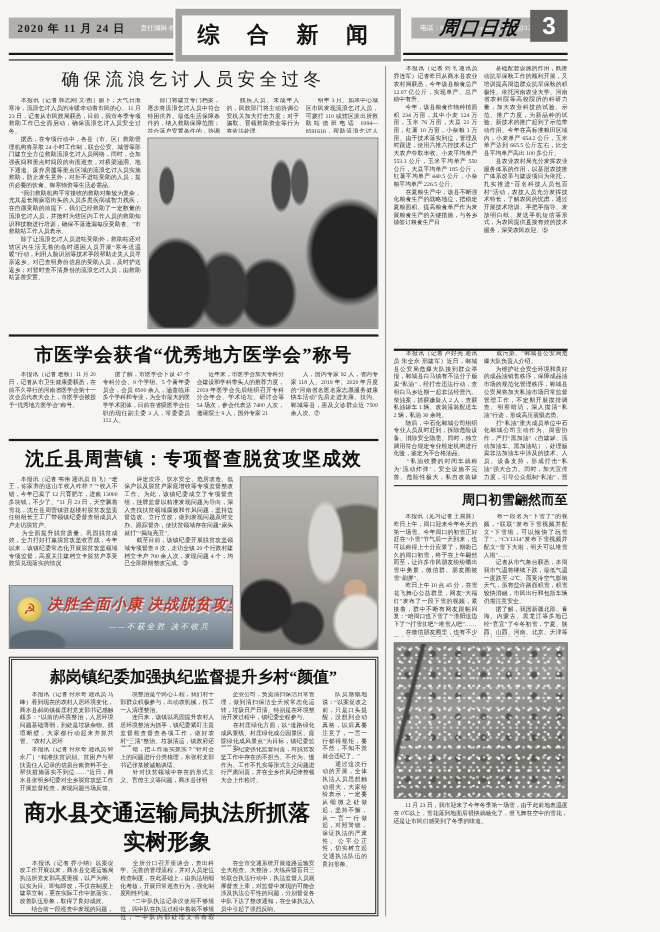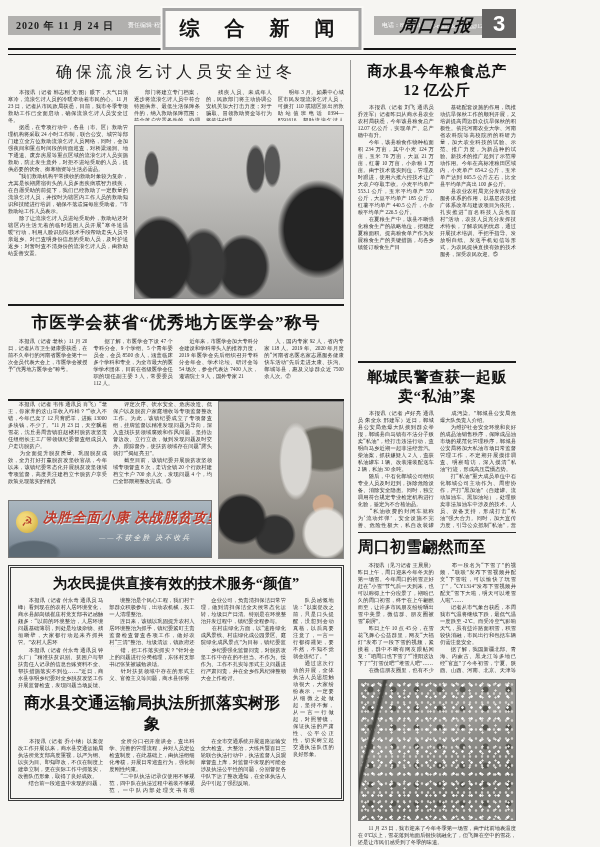--- a/index.html
+++ b/index.html
@@ -6,39 +6,39 @@
   body{width:600px;height:847px;background:#f6f5f2;font-family:"Liberation Serif",serif;color:#2b2b2b;overflow:hidden;}
   .page{box-sizing:border-box;width:524px;height:847px;padding:8px 8px 4px 8px;}
 
   
   .hdr{position:relative;height:40px;}
   .hbar{position:absolute;top:8px;height:19px;background:#b1b0ae;display:flex;align-items:center;box-sizing:border-box;padding:0 8px;}
   .hbar-left{left:0;width:228px;}
   .hbar-right{left:366px;width:132px;font-size:6px;color:#fff;justify-content:space-between;}
   .hdate{font-size:10px;font-weight:bold;color:#1d1d1d;letter-spacing:1px;}
   .heditor{font-size:6px;color:#fdfdfd;margin-left:14px;}
-  .sectionbox{position:absolute;left:50%;top:0;transform:translateX(-50%);background:#faf9f6;border:3px solid #a3a3a3;box-shadow:0 0 0 2px #faf9f6;padding:4px 14px 5px;font-size:20px;letter-spacing:10px;font-weight:bold;color:#141414;z-index:3;white-space:nowrap;}
+  .sectionbox{position:absolute;left:50%;top:0;transform:translateX(-50%);background:#faf9f6;border:6px solid #a3a3a3;box-shadow:0 0 0 2px #faf9f6;padding:4px 14px 5px;font-size:20px;letter-spacing:10px;font-weight:bold;color:#141414;z-index:3;white-space:nowrap;}
   .paperlogo{position:absolute;right:44px;top:6px;font-size:17px;font-weight:bold;font-style:italic;color:#101010;letter-spacing:1px;transform:skewX(-6deg);}
   .pagenum{position:absolute;right:0;top:1px;width:34px;height:29px;background:#646362;color:#fff;font-size:22px;font-weight:bold;display:flex;align-items:center;justify-content:center;font-family:"Liberation Sans",sans-serif;}
   .ruledouble{height:4px;border-top:2px solid #161616;border-bottom:1px solid #161616;}
 
   
   .main{display:flex;margin-top:5px;gap:6px;}
   .leftcol{width:384px;}
   .rightcol{width:181px;border-left:1px solid #9a9a98;padding-left:7px;}
 
   .bodytxt{font-size:5.3px;line-height:7px;text-align:justify;white-space:pre-line;color:#2e2e2e;overflow:hidden;}
   .cols{display:flex;gap:6px;}
   .col{flex:1;overflow:hidden;}
 
   .h1{font-size:26px;font-weight:bold;text-align:center;color:#111;margin:6px 0 2px;letter-spacing:1px;line-height:30px;}
   .h1sub{font-size:16px;text-align:center;letter-spacing:4px;color:#1c1c1c;margin:2px 0 6px;}
   .h2{font-size:17px;font-weight:bold;text-align:center;color:#111;margin:5px 0 4px;letter-spacing:1px;}
   .h3{font-size:15px;font-weight:bold;text-align:center;color:#111;margin:2px 0 4px;letter-spacing:0.5px;}
-  .h3l{font-size:16px;font-weight:bold;text-align:left;color:#111;margin:4px 0 4px;}
+  .h3l{font-size:12px;font-weight:bold;text-align:right;color:#111;margin:4px 0 4px;}
   .thickrule{border-bottom:2px solid #1c1c1c;margin:5px 0 0;}
   .thinrule{border-bottom:1px solid #2a2a2a;margin:4px 0 0;}
 
   
   .a1row{display:flex;gap:6px;height:210px;}
   .a1left{width:120px;}
   .a1right{flex:1;display:flex;flex-direction:column;gap:4px;}
   .a1band{display:flex;gap:6px;height:32px;overflow:hidden;}
   .photo1{flex:1;border:1px solid #888;background-image:
     radial-gradient(ellipse 55px 75px at 12% 78%, #2c2c2c 52%, rgba(0,0,0,0) 60%),
@@ -147,86 +147,85 @@
         <div class="cols" style="height:56px;">
           <div class="col bodytxt">　　本报讯（记者 老秋）11 月 20 日，记者从市卫生健康委获悉，在前不久举行的河南省医学会第十一次会员代表大会上，市医学会被授予“优秀地方医学会”称号。</div>
           <div class="col bodytxt">　　据了解，市医学会下设 47 个专科分会、9 个学组、5 个青年委员会，会员 8500 余人，涵盖临床多个学科和专业，为全市最大的医学学术团体，目前在省级医学会任职的现任副主委 3 人，常委委员 112 人。</div>
           <div class="col bodytxt">　　近年来，市医学会加大专科分会建设和学科带头人的推荐力度，2019 年医学会先后组织召开专科分会年会、学术论坛、研讨会等 54 场次，参会代表达 7400 人次，邀请院士 9 人，国外专家 21</div>
           <div class="col bodytxt">　　人，国内专家 92 人，省内专家 118 人。2019 年、2020 年月度的“河南省名医名家志愿服务健康快车活动”先后走进太康、扶沟、郸城等县，惠及义诊群众近 7500 余人次。②</div>
         </div>
       </div>
       <div class="thickrule"></div>
 
       <div>
+        <div class="h2">沈丘县周营镇：专项督查脱贫攻坚成效</div>
         <div class="a3row">
           <div class="a3left">
             <div class="a3cols">
               <div class="col bodytxt">　　本报讯（记者 韦伟 通讯员 肖飞）“老王，你家养的这山羊收入咋样？”“收入不错，今年已卖了 12 只育肥羊，进账 13000 多块钱，不少了。”11 月 23 日，天空飘着雪花，沈丘县周营镇驻赵楼村脱贫攻坚责任组组长王工厂带领镇纪委督查组成员入户走访脱贫户。
 　　为全面提升脱贫质量、巩固脱贫成效，全力打好打赢脱贫攻坚收官战，今年以来，该镇纪委常态化开展脱贫攻坚领域专项监督，高度关注建档立卡脱贫户享受政策兑现落实的情况</div>
               <div class="col bodytxt">　　评定次序、饮水安全、危房改造、低保户以及脱贫户家庭增收等专项监督整改工作。为此，该镇纪委成立了专项督查组，挂牌监督以精准发现问题为导向，深入查找扶贫领域腐败和作风问题，坚持边督边改、立行立改，做到发现问题及时交办、跟踪督办，使扶贫领域存在问题“露头就打”“揭短亮丑”。
 　　截至目前，该镇纪委开展脱贫攻坚领域专项督查 8 次，走访全镇 20 个行政村建档立卡户 700 余人次，发现问题 4 个，均已全部限期整改完成。③</div>
             </div>
             <div class="banner">
               <span class="emblem">☭</span>
               <span class="btxt">决胜全面小康 决战脱贫攻坚</span>
               <span class="bsub">——不获全胜 决不收兵</span>
             </div>
           </div>
           <div class="photo3"></div>
         </div>
       </div>
 
       <div class="box">
-        <div class="bh1">为农民提供直接有效的技术服务“颜值”</div>
+        <div class="bh1">郝岗镇纪委加强执纪监督提升乡村“颜值”</div>
         <div class="boxrow">
           <div class="boxleft">
             <div class="bcols1">
               <div class="col bodytxt">　　本报讯（记者 付永奇 通讯员 马峰）看到现在的农村人居环境变化，商水县郝岗镇崔庄村党支部书记感触颇多：“以前的环境整治，人居环境问题基础薄弱，到处是垃圾杂物、残垣断壁，大家都行动起来齐抓共管。”农村人居环</div>
               <div class="col bodytxt">　　境整治是个民心工程，我们村干部群众积极参与，出动农机械，投工一人清理整治。
 　　连日来，该镇以巩固提升农村人居环境整治为抓手，镇纪委紧盯主责监督检查督查各项工作，做好农村“三清”整治、垃圾清运，镇政府还邀请</div>
               <div class="col bodytxt">　　企业公司，负责清扫保洁日常管理，做到清扫保洁全天候常态化运转，垃圾日产日清。特别是在环境整治开发过程中，镇纪委全程参与。
 　　在村庄绿化方面，以“道路绿化成风景线、村庄绿化成公园景区、庭院绿化成风景点”为目标，镇纪委监督落实</div>
             </div>
             <div class="bcols2">
               <div class="col bodytxt">　　本报讯（记者 付永奇 通讯员 钟永厂）“精准扶贫识别、贫困户与帮扶责任人记录的信息台账资料不全、帮扶措施落实不到位……”近日，商水县张明乡纪委对全乡脱贫攻坚工作开展监督检查，发现问题当场反馈、限期整改落实。</div>
               <div class="col bodytxt">　　错，把工作落实抓实？”针对会上的问题进行分类梳理，东张村支部书记张某被诫勉谈话。
 　　针对扶贫领域中存在的形式主义、官僚主义等问题，商水县张明</div>
               <div class="col bodytxt">　　乡纪委强化监督问责，对脱贫攻坚工作中存在的不担当、不作为、慢作为、工作不扎实等形式主义问题进行严肃问责，并在全乡作风纪律整顿大会上作检讨。</div>
             </div>
-            <div class="bh2" style="font-size:16px;">商水县交通运输局执法所抓落实树形象</div>
+            <div class="bh2" style="font-size:20px;">商水县交通运输局执法所抓落实树形象</div>
             <div class="bcols3">
               <div class="col bodytxt">　　本报讯（记者 乔小纳）以案促改工作开展以来，商水县交通运输局执法所党支部高度重视，以严为纲、以实为目、即知即改，不仅在制度上建章立制，更在实际工作中抓落实，改善队伍形象，取得了良好成效。
 　　结合前一段巡查中发现的问题，</div>
               <div class="col bodytxt">　　全所分口召开座谈会，查出科学、完善的管理流程，并对人员定位检查制度，在此基础上，由执法组细化考核，开展日常巡查行为，强化制度刚性约束。
 　　“二中队执法记录仪使用不够规范，四中队在执法过程中着装不够规范，一中队内部处理文书有瑕疵……”</div>
               <div class="col bodytxt">　　在全市交通系统开展道路运输安全大检查、大整治，大练兵暨百日三轮联合执法行动中，执法监督人员观摩督查上库，对监督中发现的可能会涉及执法公平性的问题，分别督促各中队下达了整改通知，在全体执法人员中引起了强烈反响。</div>
             </div>
           </div>
           <div class="boxright bodytxt">　　队员感慨地说：“以案促改之前，只是口头提醒，没想到会动真格，以后真要注意了，一言一行都得规矩，要不然，不知不觉就会违纪了。”
 　　通过这次行动的开展，全体执法人员思想触动很大，大家纷纷表示，一定要从细微之处做起，坚持不懈，从一言一行做起，对照警镜，保证执法的严肃性、公平公正性，切实树立起交通执法队伍的良好形象。</div>
         </div>
       </div>
     </div>
 
     <div class="rightcol">
 
       <div>
-        <div class="h3">商水县今年粮食总产 12 亿公斤</div>
         <div class="r1cols">
           <div class="col bodytxt">　　本报讯（记者 刘飞 通讯员 乔连军）记者昨日从商水县农业农村局获悉，今年该县粮食总产 12.07 亿公斤，实现单产、总产稳中有升。
 　　今年，该县粮食作物种植面积 234 万亩，其中小麦 124 万亩，玉米 76 万亩，大豆 21 万亩，红薯 10 万亩，小杂粮 1 万亩。由于技术落实到位，管理及时跟进，使用六推六控技术让广大农户夺取丰收。小麦平均单产 553.1 公斤，玉米平均单产 550 公斤，大豆平均单产 185 公斤，红薯平均单产 440.5 公斤，小杂粮平均单产 226.5 公斤。
 　　在夏粮生产中，该县不断强化粮食生产的战略地位，把稳定夏粮面积、提高粮食单产作为发展粮食生产的关键措施，与各乡镇签订粮食生产目</div>
           <div class="col bodytxt">　　基础配套设施的作用，既推动抗旱保秋工作的顺利开展，又培训提高周边群众抗旱保秋的积极性。依托河南农业大学、河南省农科院等高校院所的科研力量，加大农业科技的试验、示范、推广力度，为新品种的试验、新技术的推广起到了示范带动作用。今年在高标准粮田区域内，小麦单产 654.2 公斤，玉米单产达到 665.5 公斤左右，比全县平均单产高出 100 多公斤。
 　　县农业农村局充分发挥农业服务体系的作用，以基层农技推广体系改革与建设项目为依托，扎实推进“百名科技人员包百村”活动，农技人员充分发挥技术特长，了解农民的忧虑，通过开展技术培训、手把手指导、发放明白纸、发送手机短信等形式，为农民提供直接有效的技术服务，深受农民欢迎。⑤</div>
         </div>
       </div>
       <div class="thickrule"></div>
 
       <div>
-        <div class="h3" style="margin-top:5px;">郸城民警查获一起贩卖“私油”案</div>
         <div class="r2cols">
           <div class="col bodytxt">　　本报讯（记者 卢好亮 通讯员 朱全永 邢建军）近日，郸城县公安局危爆大队接到群众举报，郸城县白马镇有不法分子贩卖“私油”，经打击违法行动，查明白马乡近期一起非法经营汽、柴油案，抓获嫌疑人 2 人，查获私油罐车 1 辆、改装灌装配送车 2 辆，私油 30 余吨。
 　　随后，中石化郸城公司组织专业人员及时赶到，拆除危险设备、消除安全隐患。同时，独立调用符合规定专业检定机构进行化验，鉴定为不合格油品。
 　　“私油收费的封闭车就称为‘流动炸弹’，安全设施不完善、危险性极大，私自改装罐车、非法储存，一旦遇火爆炸，不仅会对人民群众生命财产造成威胁，还会对区域内大气环境造</div>
           <div class="col bodytxt">　　成污染。”郸城县公安局危爆大队负责人介绍。
 　　为维护社会安全环境和良好的成品油销售秩序，保障成品油市场的规范化管理秩序，郸城县公安局将加大私油市场日常监督管理工作，不定期开展摸排调查、明察暗访，深入摸清“私油”行迹，形成高压震慑态势。
 　　打“私油”重大成员单位中石化郸城公司主动作为、周密协作，严打“黑加油”（自建罐、流动加油车、黑加油站），处理贩卖非法加油车中涉及的技术、人员、设备支持，形成打击“私油”强大合力。同时，加大宣传力度，引导公众抵制“私油”，营造“用好油、放心油、合法用油”的良好社会氛围。④</div>
         </div>
       </div>
       <div class="thinrule"></div>

